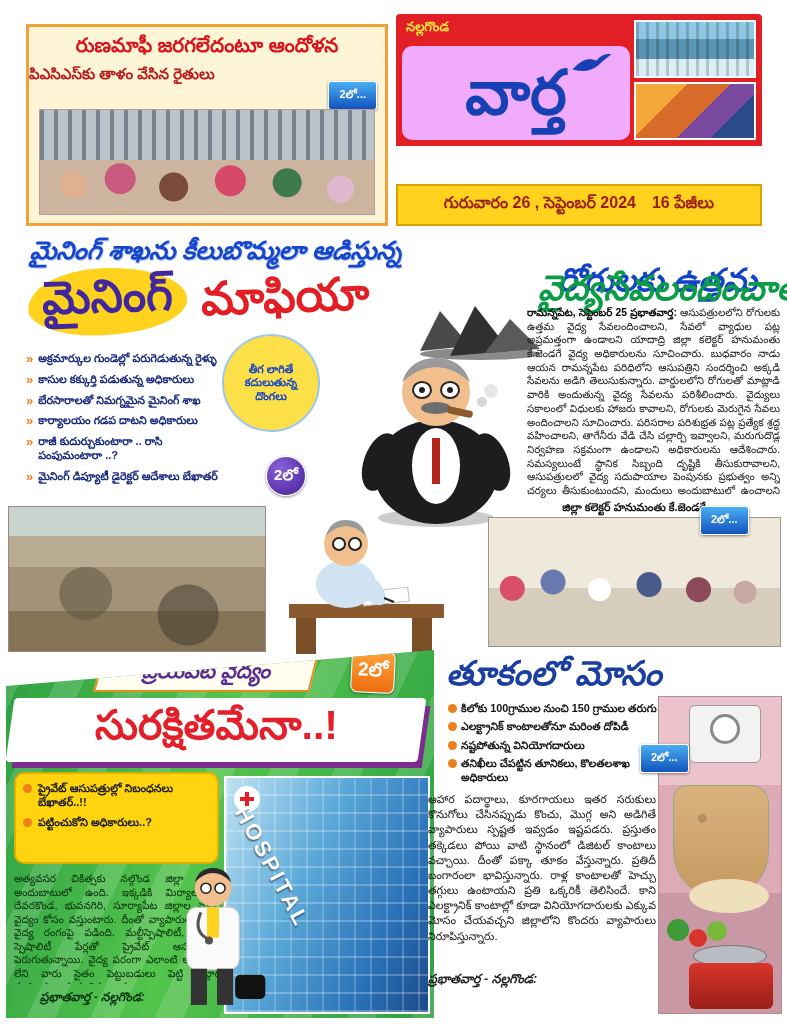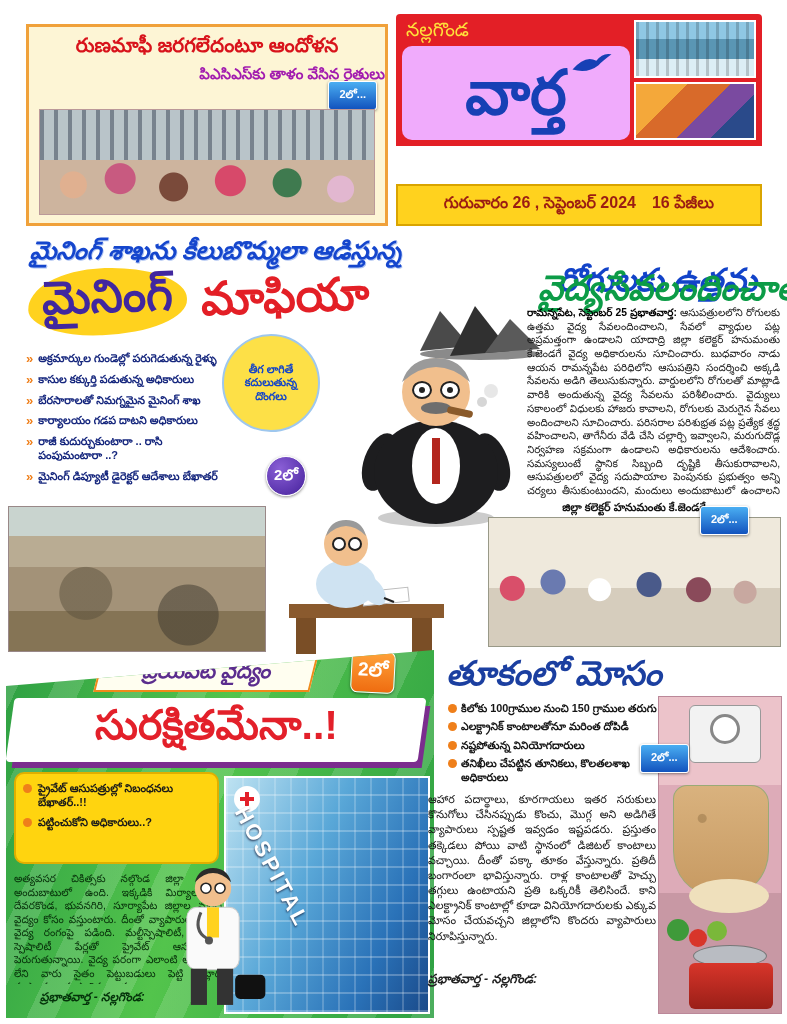--- a/index.html
+++ b/index.html
@@ -14,38 +14,38 @@
     box-shadow:0 1px 3px rgba(0,0,0,.45); white-space:nowrap; }
   .badge.orange { background:linear-gradient(180deg,#ffa23a,#ef6c10); border-radius:7px;
     font-size:19px; width:44px; height:42px; padding:0; transform:rotate(3deg); }
   .badge.purple { background:radial-gradient(circle at 35% 30%,#8a5fd6,#45219b);
     border-radius:50%; width:40px; height:40px; padding:0; font-size:15px; }
 
   
   .tl-box { left:26px; top:24px; width:362px; height:202px; background:#fdf5d5;
     border:3px solid #f0a13a; }
   .tl-head { text-align:center; margin-top:7px; font-size:20px; font-weight:bold; color:#d8131b; }
-  .tl-sub  { text-align:right; margin-top:3px; font-size:15px; font-weight:bold; color:#a21caf; }
+  .tl-sub  { text-align:left; margin-top:3px; font-size:15px; font-weight:bold; color:#b91c1c; }
   .tl-badge { right:8px; top:54px; }
   .tl-photo { left:10px; right:10px; top:82px; bottom:8px; border:1px solid #b99;
     background:
       radial-gradient(circle at 10% 72%, #e0b090 0 13px, transparent 14px),
       radial-gradient(circle at 24% 66%, #c85a80 0 15px, transparent 16px),
       radial-gradient(circle at 40% 74%, #7a4a3a 0 14px, transparent 15px),
       radial-gradient(circle at 57% 68%, #d7496a 0 15px, transparent 16px),
       radial-gradient(circle at 74% 70%, #3f7a4f 0 14px, transparent 15px),
       radial-gradient(circle at 90% 76%, #e2b7d0 0 13px, transparent 14px),
       linear-gradient(180deg,#b9c4c9 0 48%, #cdb49e 48% 100%); }
   .tl-gate { left:0; right:0; top:0; height:48%;
     background:repeating-linear-gradient(90deg, rgba(40,50,70,.45) 0 4px, transparent 4px 14px); }
 
   
   .masthead { left:396px; top:14px; width:366px; height:212px; }
   .mh-top { left:0; right:0; top:0; height:132px; background:#e31f26; border-radius:4px 4px 0 0; }
-  .mh-region { left:10px; top:5px; font-size:19px; font-weight:normal; color:#ffe13a; }
+  .mh-region { left:10px; top:5px; font-size:13px; font-weight:bold; color:#ffe13a; }
   .mh-logo-box { left:6px; top:32px; width:228px; height:94px; background:#f0abfc; border-radius:10px;
     display:flex; align-items:center; justify-content:center; }
   .mh-logo { font-size:62px; font-weight:bold; color:#1740b5; line-height:1; }
   .mh-bird { right:16px; top:4px; width:44px; height:26px; }
   .mh-ph { right:6px; width:122px; height:58px; border:2px solid #fff; }
   .mh-dam { top:6px;
     background:
       repeating-linear-gradient(90deg, rgba(0,0,0,.18) 0 3px, transparent 3px 10px),
       linear-gradient(180deg,#8fc8e4 0 32%, #5a96b4 32% 68%, #dceef5 68% 100%); }
   .mh-temple { top:68px;

